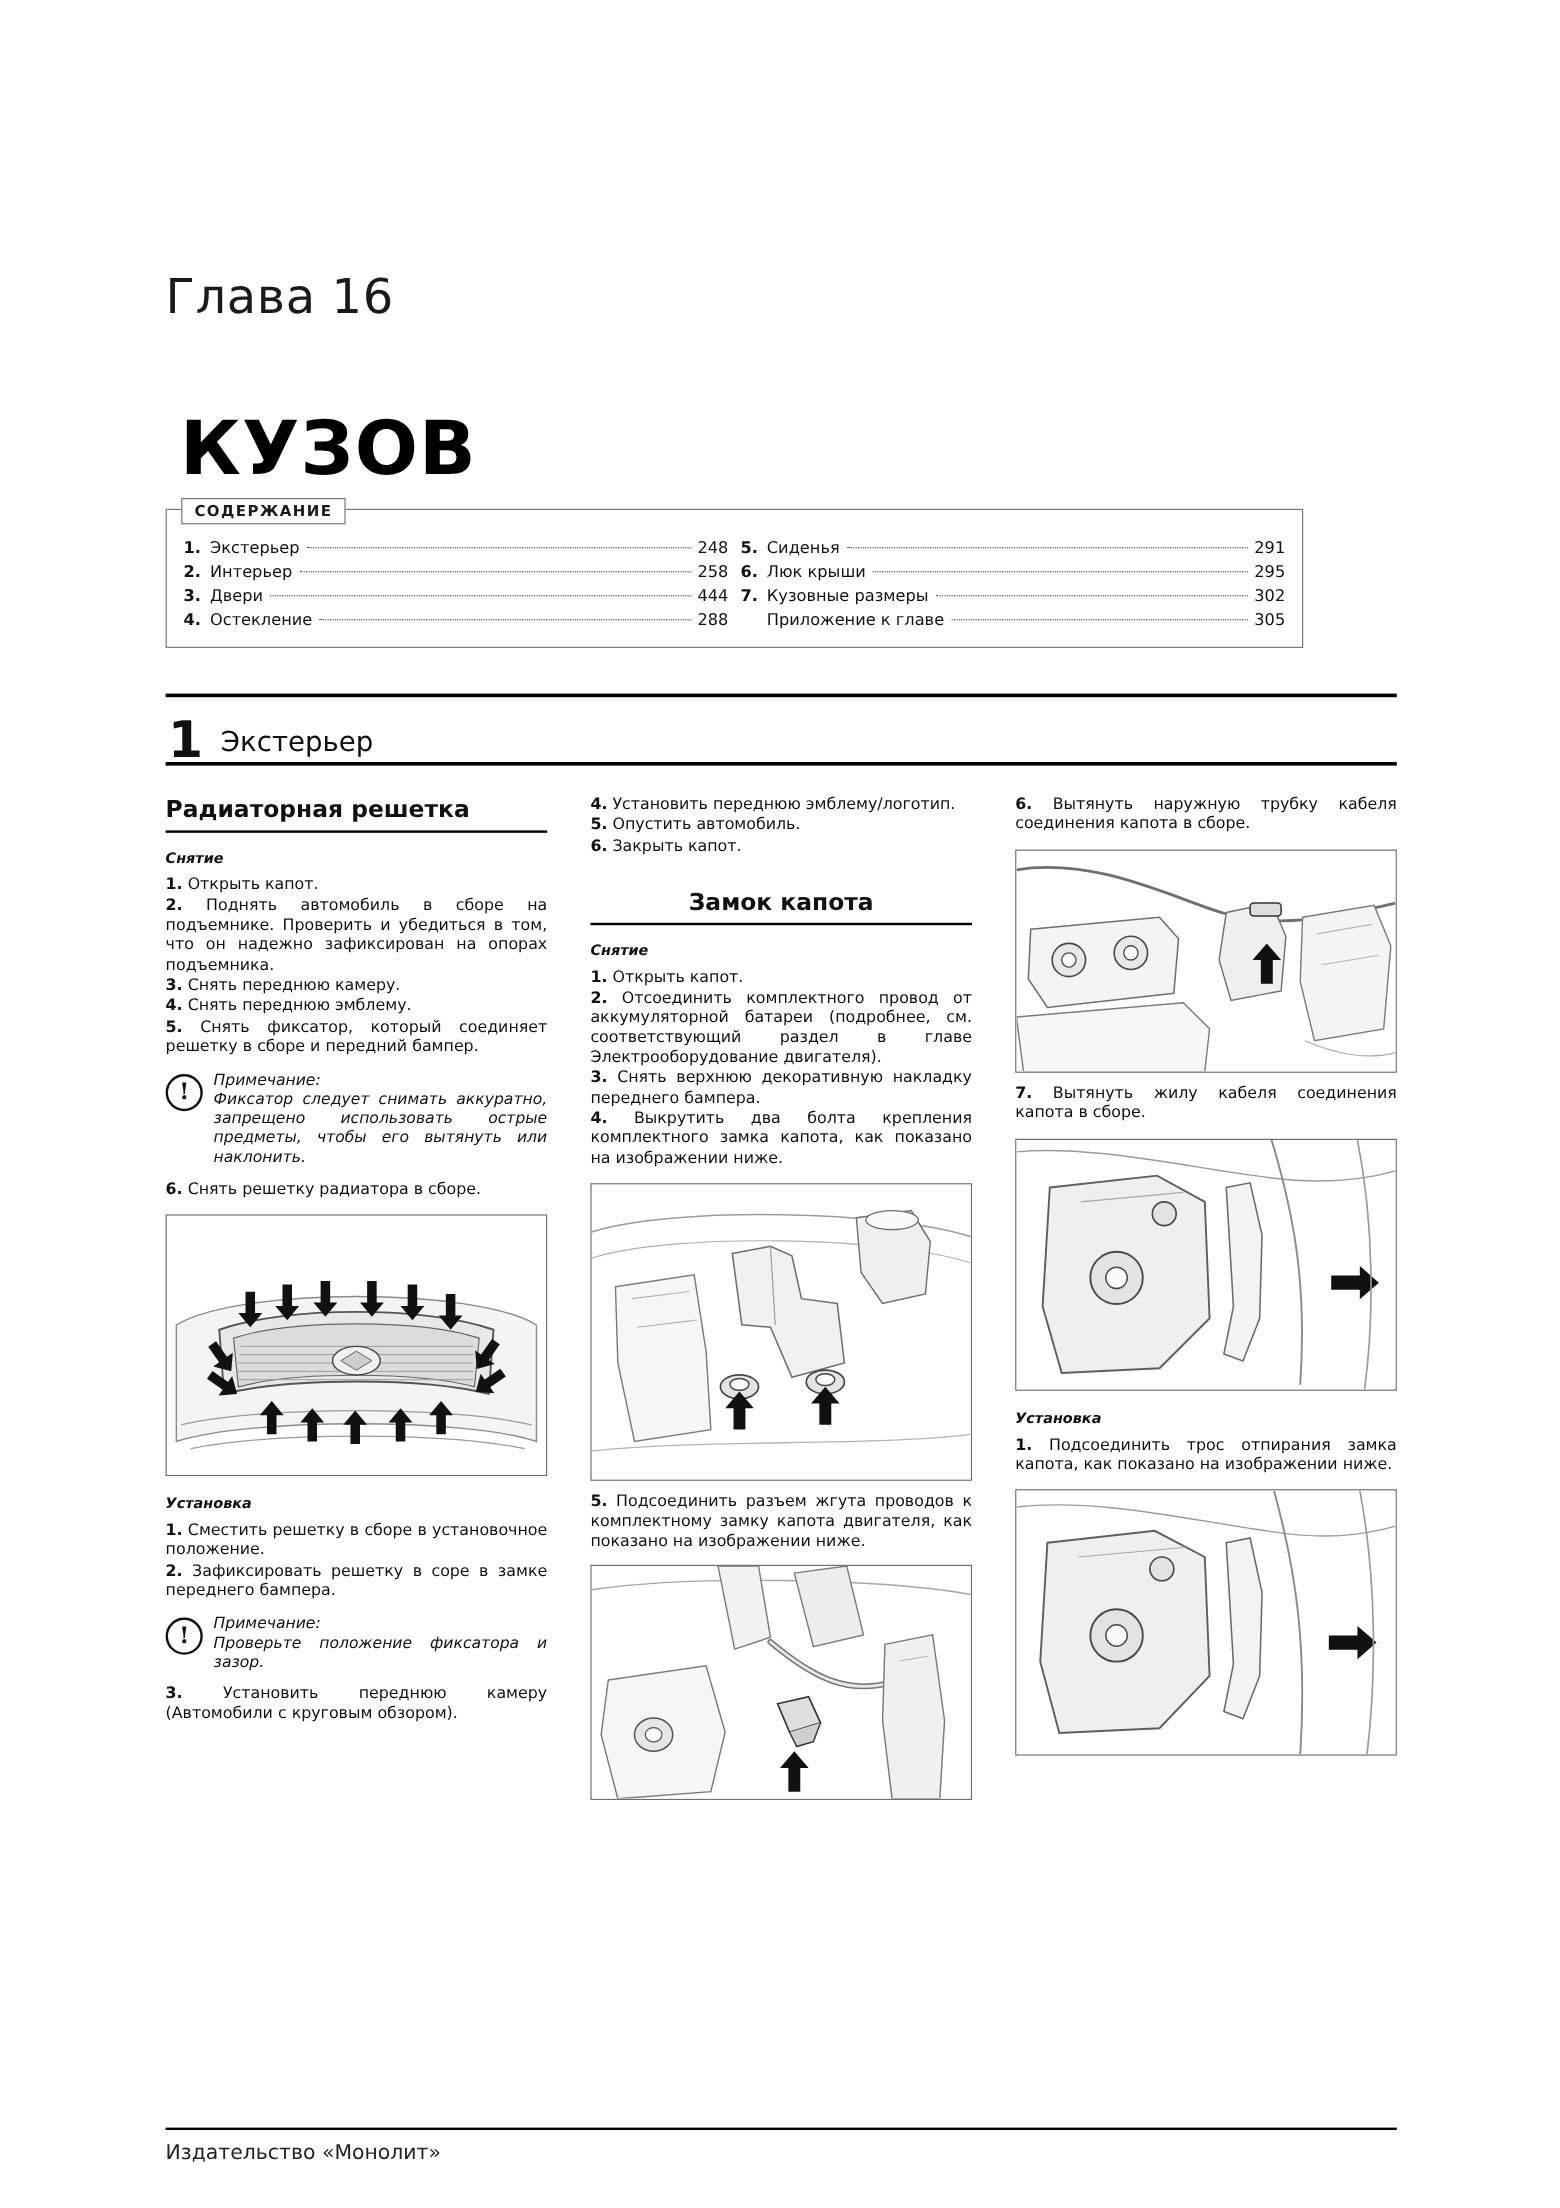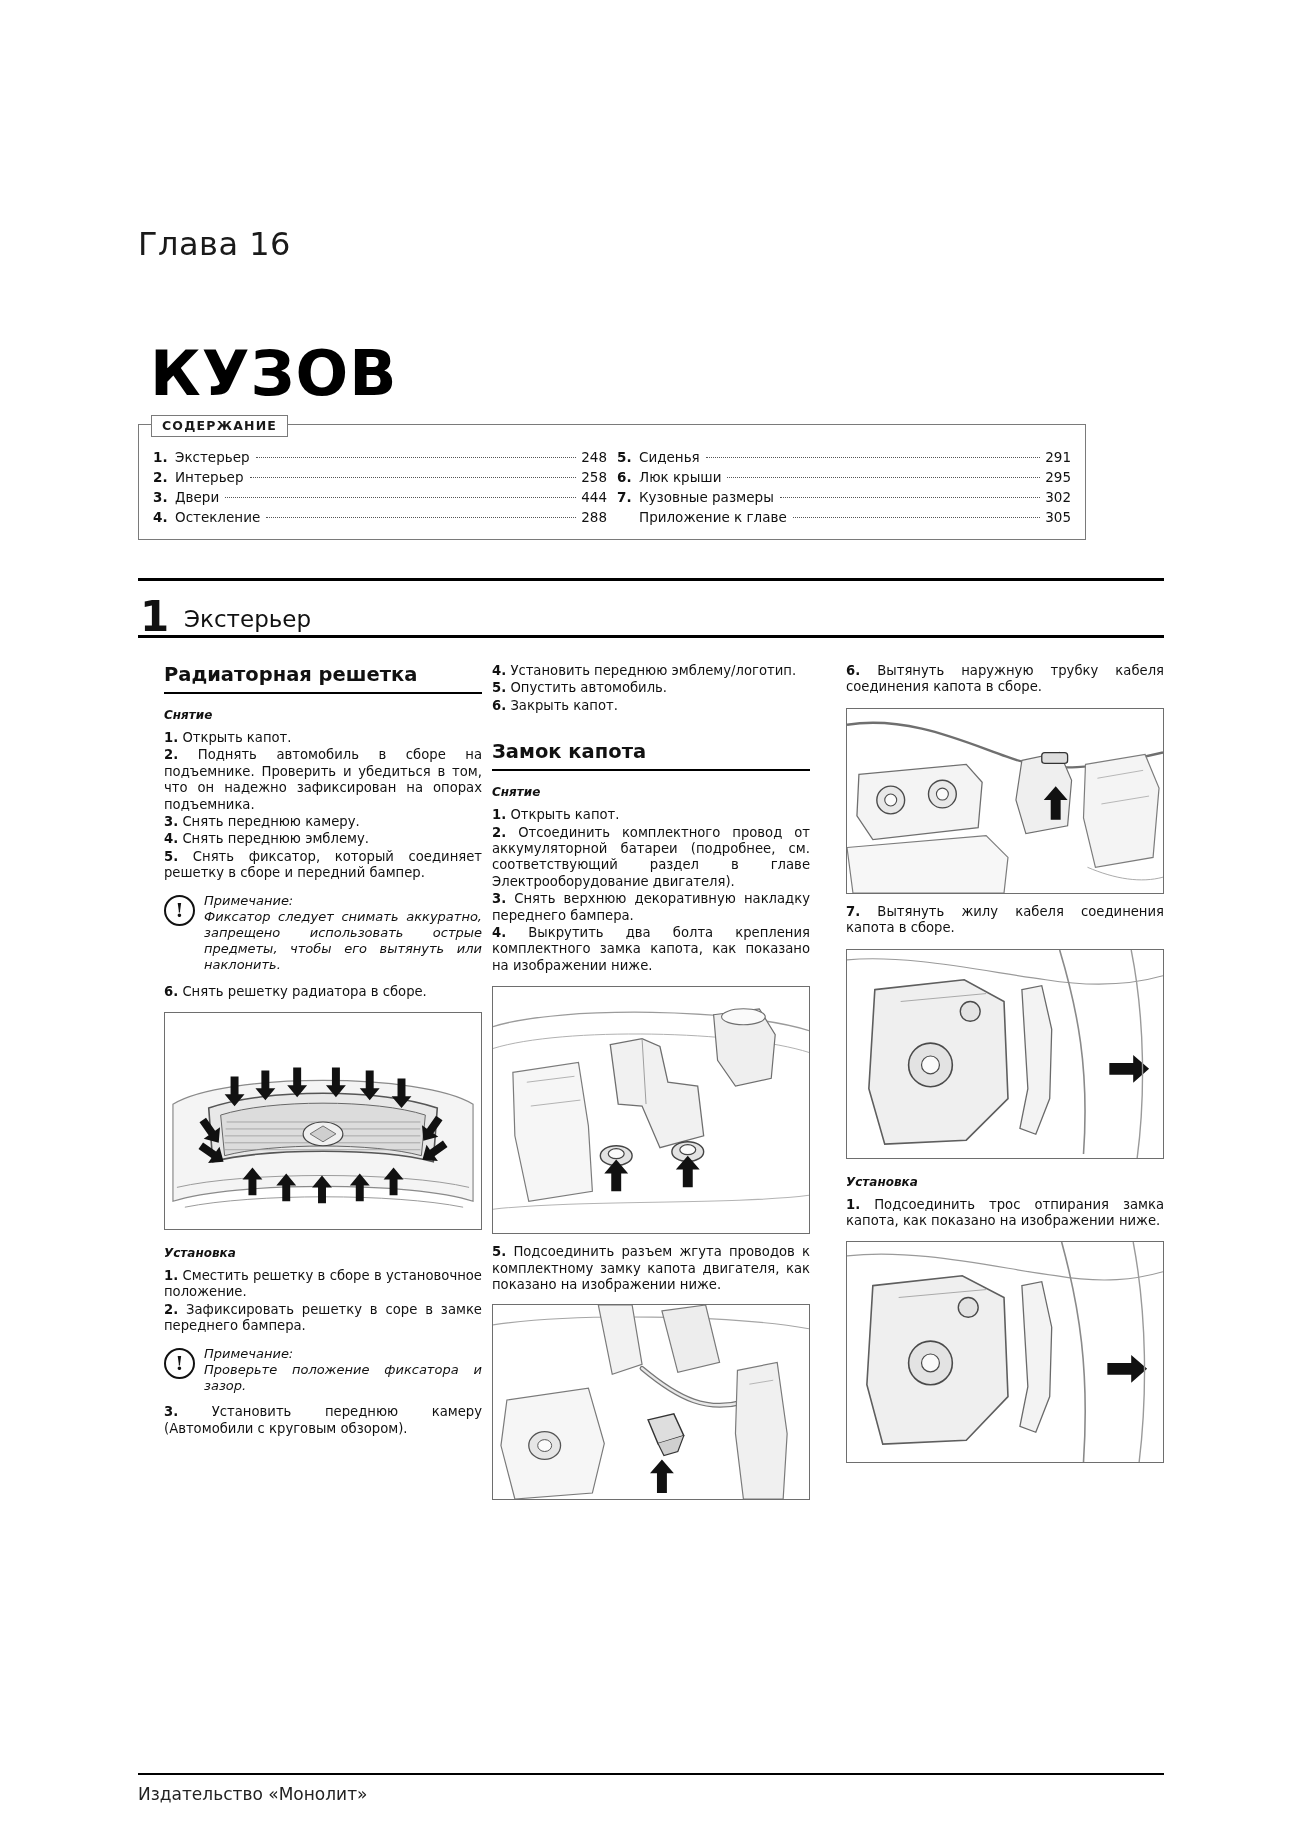--- a/index.html
+++ b/index.html
@@ -16,21 +16,21 @@
     left:0;top:0;width:1300px;height:1840px;
     padding:0;
   }
   .content{
     position:absolute;
     left:138px;top:0;width:1030px;
   }
 
   
   .chapter-num{
-    font-size:32px;
+    font-size:40px;
     font-weight:400;
     letter-spacing:0.5px;
     color:#1a1a1a;
     margin:0;
     position:absolute;
     top:225px;left:0;
     font-family:"DejaVu Sans", sans-serif;
   }
   .chapter-title{
     position:absolute;
@@ -108,21 +108,21 @@
   }
 
   
   .cols{
     position:absolute;
     top:663px;left:0;width:1026px;
   }
   .col{
     position:absolute;top:0;width:318px;
   }
-  .col1{left:0;margin-left:26px;}
+  .col1{left:0;}
   .col2{left:354px;}
   .col3{left:708px;}
 
   h2.block-title{
     font-size:19.5px;
     font-weight:bold;
     margin:0 0 4px 0;
     padding:0 0 6px 0;
     border-bottom:2.5px solid #000;
     color:#111;
@@ -374,21 +374,21 @@
         </div>
 
         <p class="step"><span class="sn">3.</span> <span>Установить переднюю камеру (Автомобили с круговым обзором).</span></p>
       </div>
 
       <div class="col col2">
         <p class="step"><span class="sn">4.</span> <span>Установить переднюю эмблему/логотип.</span></p>
         <p class="step"><span class="sn">5.</span> <span>Опустить автомобиль.</span></p>
         <p class="step"><span class="sn">6.</span> <span>Закрыть капот.</span></p>
 
-        <h2 class="block-title" style="margin-top:26px;">Замок капота</h2>
+        <h2 class="block-title" style="margin-top:26px;text-align:center;">Замок капота</h2>
 
         <h3 class="sub-title first">Снятие</h3>
 
         <p class="step"><span class="sn">1.</span> <span>Открыть капот.</span></p>
         <p class="step"><span class="sn">2.</span> <span>Отсоединить комплектного провод от аккумуляторной батареи (подробнее, см. соответствующий раздел в главе Электрооборудование двигателя).</span></p>
         <p class="step"><span class="sn">3.</span> <span>Снять верхнюю декоративную накладку переднего бампера.</span></p>
         <p class="step"><span class="sn">4.</span> <span>Выкрутить два болта крепления комплектного замка капота, как показано на изображении ниже.</span></p>
 
         <div class="fig" style="height:248px;margin-top:12px;">
           <svg viewBox="0 0 318 248" preserveAspectRatio="none">

